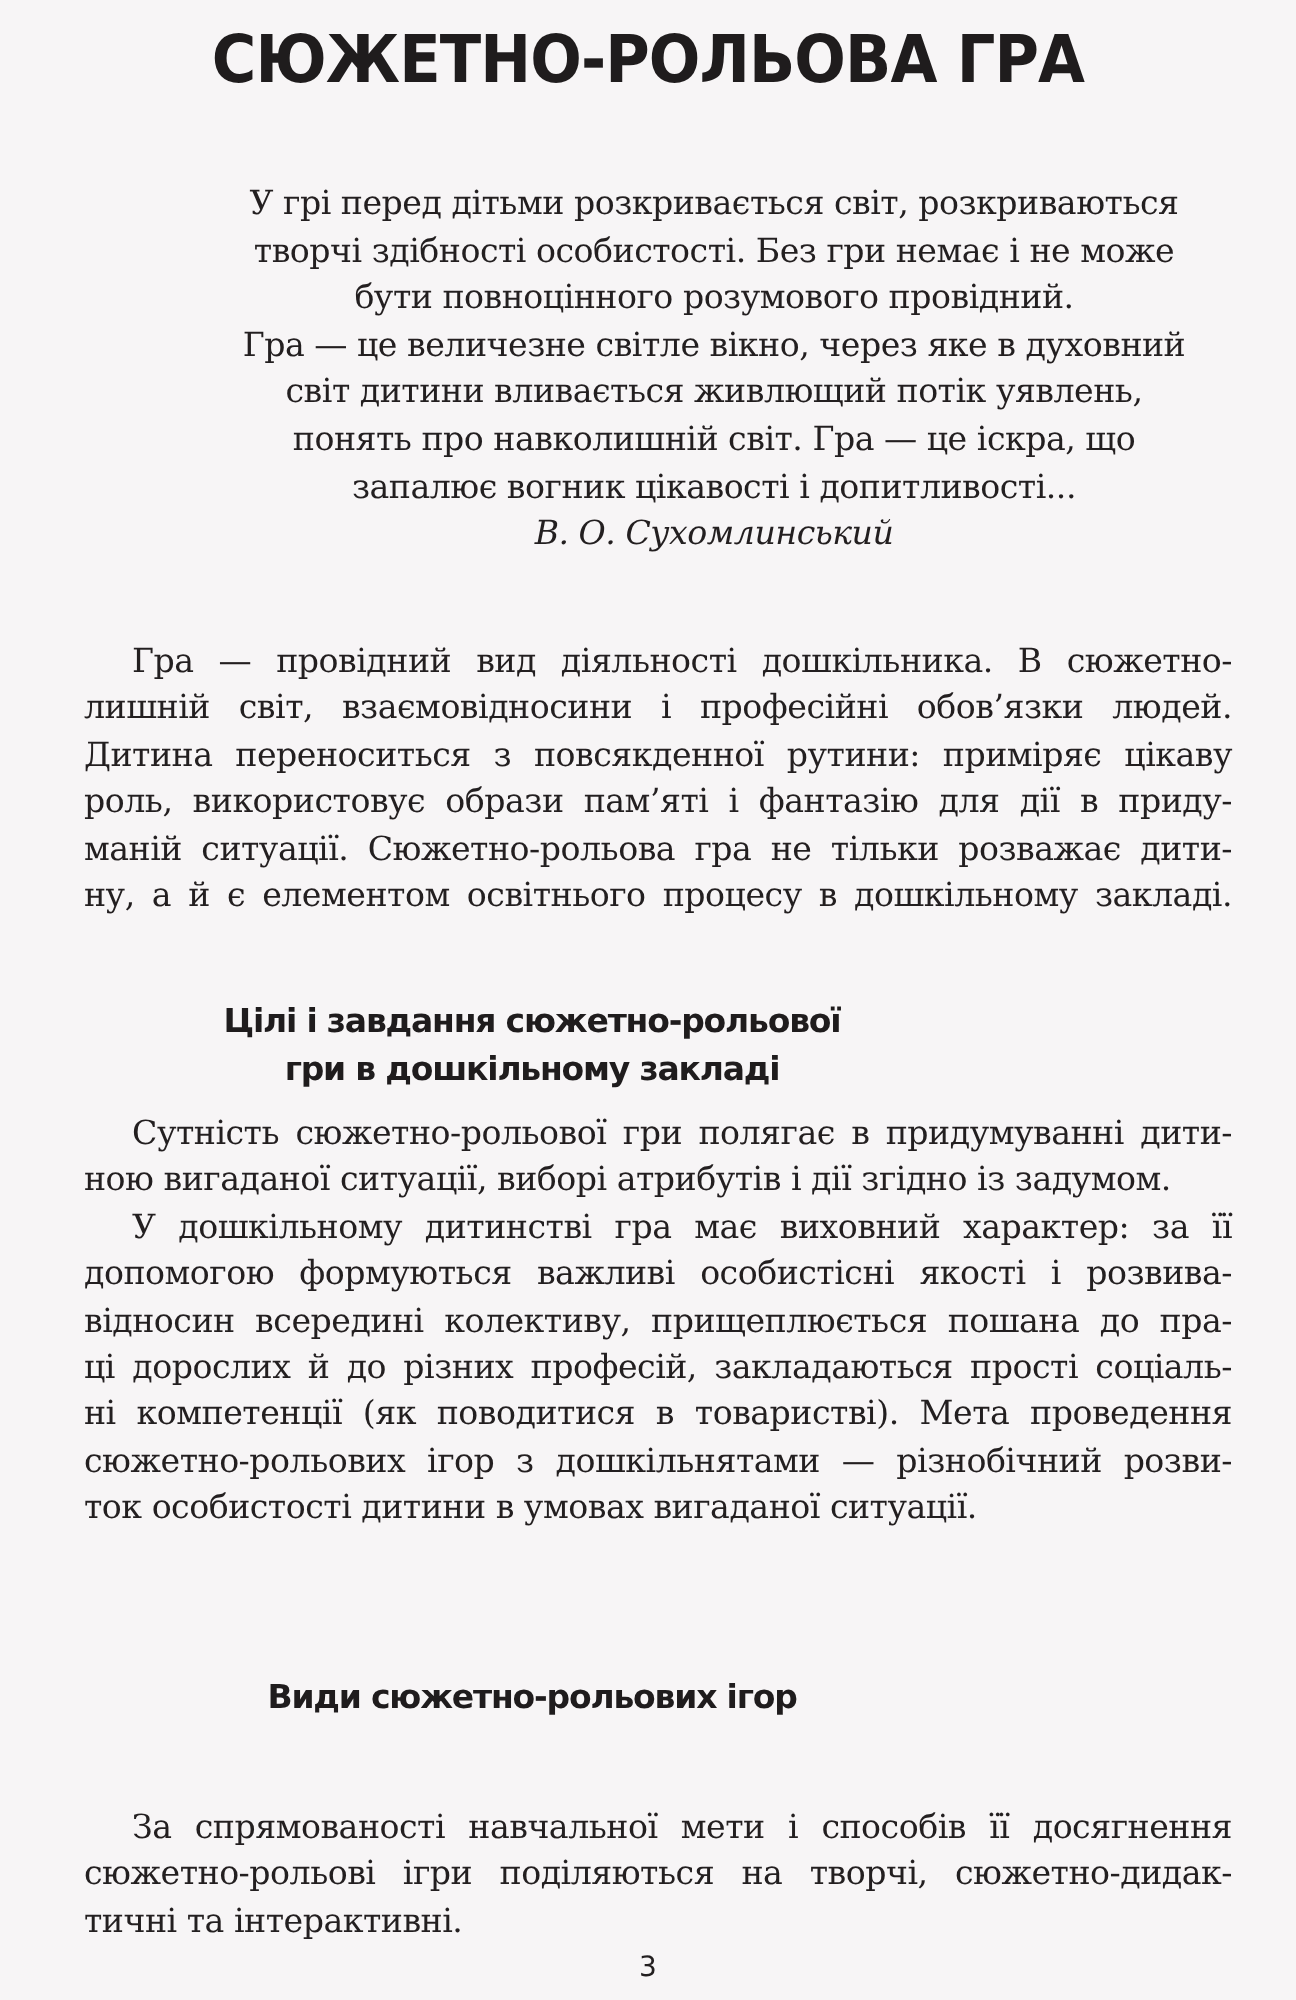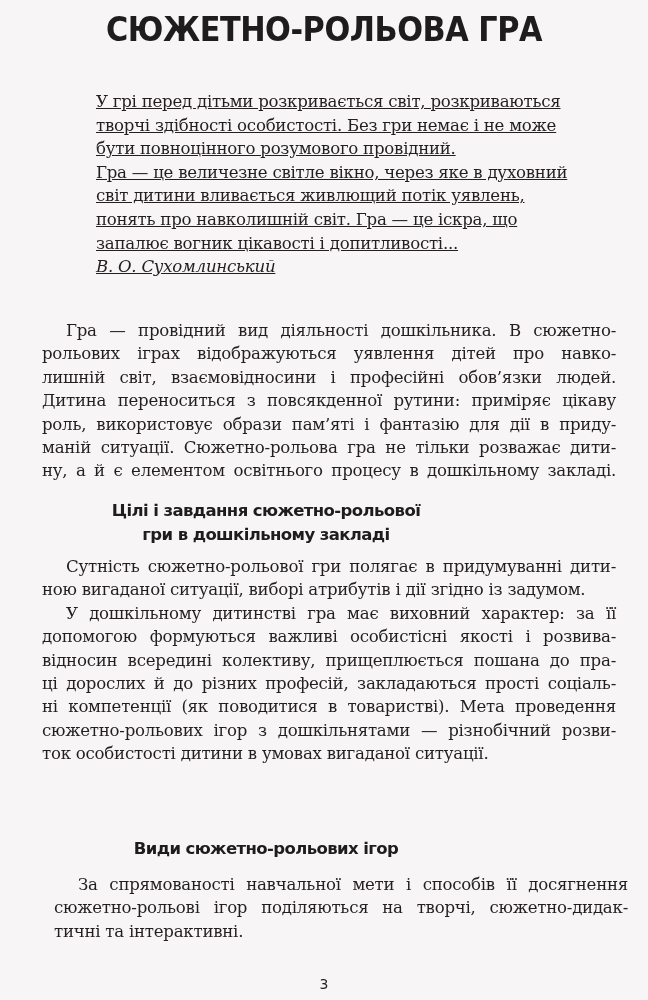--- a/index.html
+++ b/index.html
@@ -20,23 +20,22 @@
     color: #1f1c1d;
     line-height: 44px;
   }
   .serif {
     font-family: "DejaVu Serif", serif;
     font-size: 16.6px;
     letter-spacing: -0.25px;
   }
   .epigraph {
     position: absolute; left: 96px; top: 90px; width: 522px;
-    text-align: left;
+    text-align: center;
     line-height: 23.6px;
-    text-decoration: underline;
   }
   .epigraph .ln { display: block; white-space: nowrap; }
   .epigraph .author { font-style: italic; }
   .body {
     position: absolute; left: 42px; width: 574px;
     line-height: 23.4px;
   }
   .body .ln {
     display: block; white-space: nowrap;
     text-align: justify; text-align-last: justify;
@@ -72,21 +71,20 @@
   <span class="ln">бути повноцінного розумового провідний.</span>
   <span class="ln">Гра — це величезне світле вікно, через яке в духовний</span>
   <span class="ln">світ дитини вливається живлющий потік уявлень,</span>
   <span class="ln">понять про навколишній світ. Гра — це іскра, що</span>
   <span class="ln">запалює вогник цікавості і допитливості...</span>
   <span class="ln author">В. О. Сухомлинський</span>
 </div>
 
 <div class="body serif" style="top:319px;">
   <span class="ln indent">Гра — провідний вид діяльності дошкільника. В сюжетно-</span>
-  <span class="ln">рольових іграх відображуються уявлення дітей про навко-</span>
   <span class="ln">лишній світ, взаємовідносини і професійні обов’язки людей.</span>
   <span class="ln">Дитина переноситься з повсякденної рутини: приміряє цікаву</span>
   <span class="ln">роль, використовує образи пам’яті і фантазію для дії в приду-</span>
   <span class="ln">маній ситуації. Сюжетно-рольова гра не тільки розважає дити-</span>
   <span class="ln">ну, а й є елементом освітнього процесу в дошкільному закладі.</span>
 </div>
 
 <div class="heading" style="top:499px;">
   <span class="ln">Цілі і завдання сюжетно-рольової</span>
   <span class="ln">гри в дошкільному закладі</span>
@@ -101,19 +99,19 @@
   <span class="ln">ці дорослих й до різних професій, закладаються прості соціаль-</span>
   <span class="ln">ні компетенції (як поводитися в товаристві). Мета проведення</span>
   <span class="ln">сюжетно-рольових ігор з дошкільнятами — різнобічний розви-</span>
   <span class="ln last">ток особистості дитини в умовах вигаданої ситуації.</span>
 </div>
 
 <div class="heading" style="top:837px;">
   <span class="ln">Види сюжетно-рольових ігор</span>
 </div>
 
-<div class="body serif" style="top:873px;margin-left:12px;">
+<div class="body serif" style="top:902px;">
   <span class="ln indent">За спрямованості навчальної мети і способів її досягнення</span>
-  <span class="ln">сюжетно-рольові ігор поділяються на творчі, сюжетно-дидак-</span>
+  <span class="ln">сюжетно-рольові ігри поділяються на творчі, сюжетно-дидак-</span>
   <span class="ln last">тичні та інтерактивні.</span>
 </div>
 
 <div class="page-number">3</div>
 
 </body></html>

